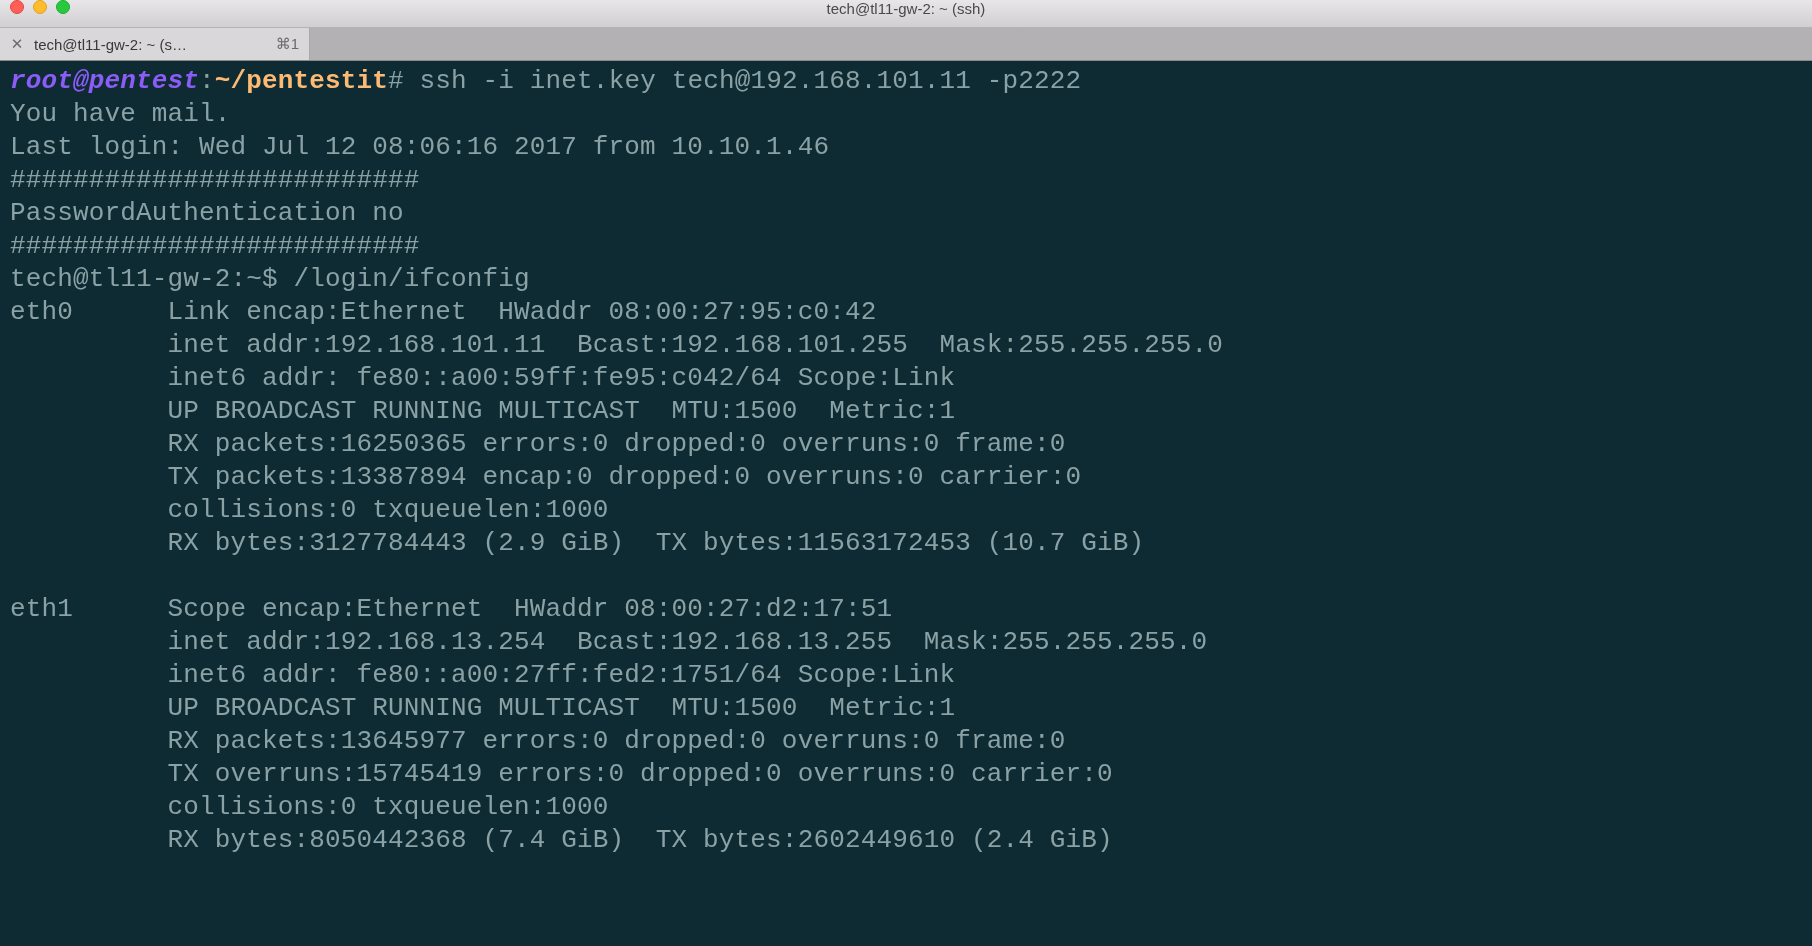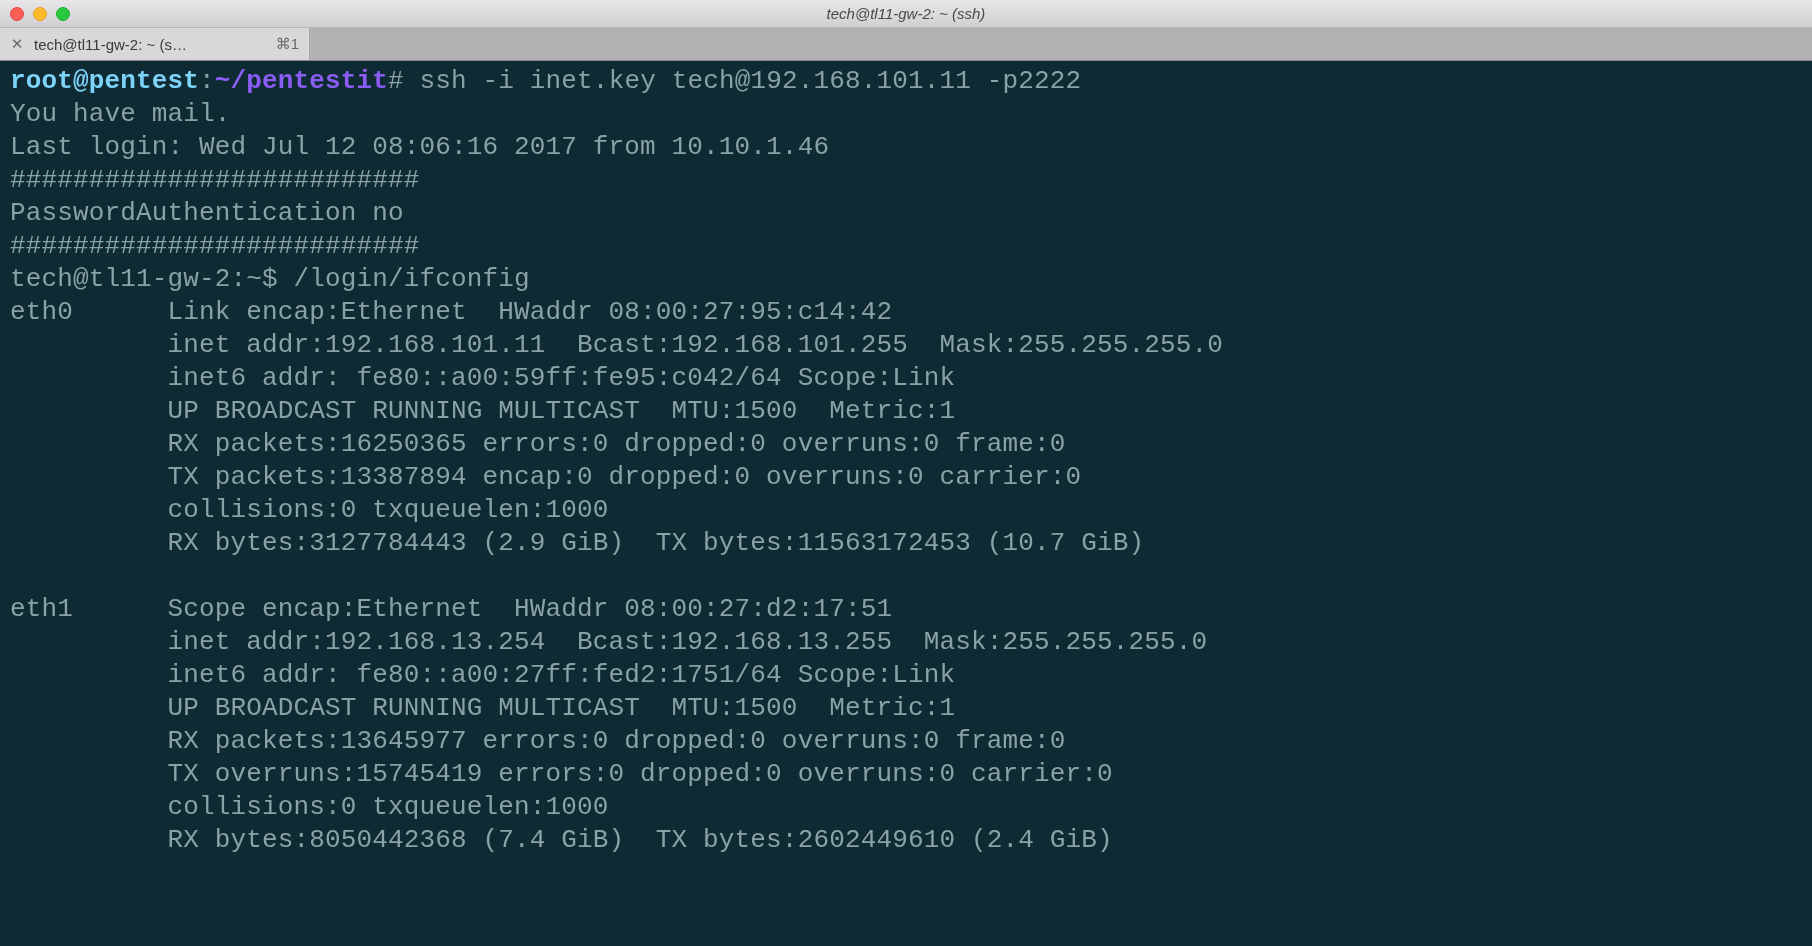--- a/index.html
+++ b/index.html
@@ -6,23 +6,22 @@
   html, body { width: 1812px; height: 946px; font-family: -apple-system, BlinkMacSystemFont, "Helvetica Neue", Arial, sans-serif; }
   body { background: #0e2b33; overflow: hidden; }
 
   .window { width: 100%; height: 100%; display: flex; flex-direction: column; }
 
   .titlebar {
     height: 28px;
     background: linear-gradient(#e8e6e8, #d1cfd1);
     border-bottom: 1px solid #b5b3b5;
     display: flex;
-    align-items: center;
+    align-items: flex-start;
     position: relative;
-    font-style: italic;
   }
   .traffic-lights { display: flex; gap: 9px; margin-left: 10px; }
   .tl { width: 14px; height: 14px; border-radius: 50%; }
   .tl.red { background:#ff5f57; border:1px solid #e24640; }
   .tl.yellow { background:#ffbd2e; border:1px solid #dfa123; }
   .tl.green { background:#28c940; border:1px solid #1dad2b; }
   .titlebar-title {
     position:absolute; left:0; right:0; text-align:center;
     font-size: 15px; color:#4a4a4a;
   }
@@ -52,22 +51,22 @@
     background:#0e2b33;
     color:#8aa1a6;
     font-family: Menlo, Monaco, "Courier New", monospace;
     font-size:26px;
     line-height:33px;
     padding:4px 10px 10px 10px;
     white-space:pre;
     overflow:hidden;
     letter-spacing:0.15px;
   }
-  .c-red { color:#7dd3fc; font-weight:bold;}
-  .c-cyan{ color:#8b5cf6; font-weight:bold;text-align:right;}
+  .c-red { color:#8b5cf6; font-weight:bold;font-style:italic;}
+  .c-cyan{ color:#fdba74; font-weight:bold;text-align:right;}
   .c-grey{ color:#8aa1a6; }
 </style>
 </head>
 <body>
 
 <div class="window">
 
   <div class="titlebar">
     <div class="traffic-lights">
       <div class="tl red"></div>
@@ -85,21 +84,21 @@
     </div>
   </div>
 
   <div class="term"><span class="c-red">root@pentest</span><span class="c-grey">:</span><span class="c-cyan">~/pentestit</span><span class="c-grey">#</span><span class="c-grey"> ssh -i inet.key tech@192.168.101.11 -p2222</span>
 <span>You have mail.</span>
 <span>Last login: Wed Jul 12 08:06:16 2017 from 10.10.1.46</span>
 <span>##########################</span>
 <span>PasswordAuthentication no</span>
 <span>##########################</span>
 <span>tech@tl11-gw-2:~$ /login/ifconfig</span>
-<span>eth0      Link encap:Ethernet  HWaddr 08:00:27:95:c14:42</span>
+<span>eth0      Link encap:Ethernet  HWaddr 08:00:27:95:c0:42</span>
 <span>          inet addr:192.168.101.11  Bcast:192.168.101.255  Mask:255.255.255.0</span>
 <span>          inet6 addr: fe80::a00:59ff:fe95:c042/64 Scope:Link</span>
 <span>          UP BROADCAST RUNNING MULTICAST  MTU:1500  Metric:1</span>
 <span>          RX packets:16250365 errors:0 dropped:0 overruns:0 frame:0</span>
 <span>          TX packets:13387894 encap:0 dropped:0 overruns:0 carrier:0</span>
 <span>          collisions:0 txqueuelen:1000</span>
 <span>          RX bytes:3127784443 (2.9 GiB)  TX bytes:11563172453 (10.7 GiB)</span>
 <span></span>
 <span>eth1      Scope encap:Ethernet  HWaddr 08:00:27:d2:17:51</span>
 <span>          inet addr:192.168.13.254  Bcast:192.168.13.255  Mask:255.255.255.0</span>

